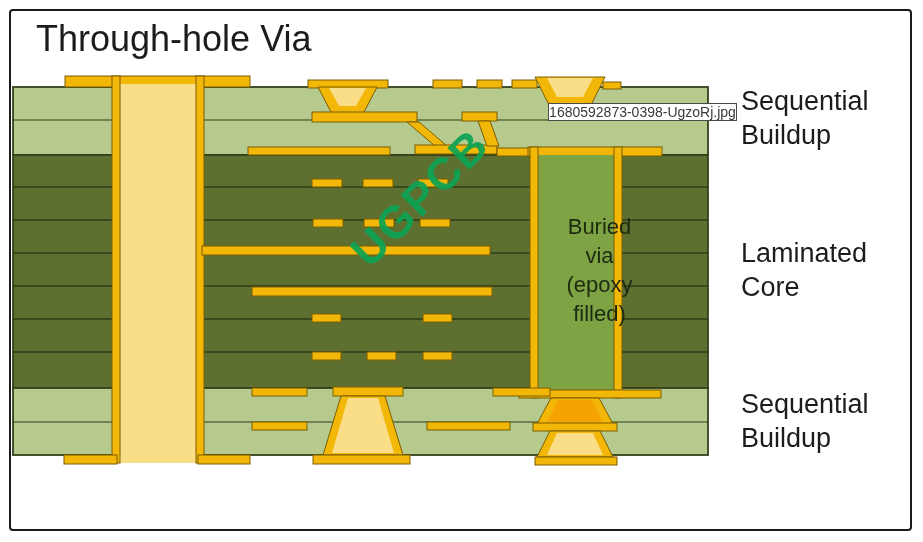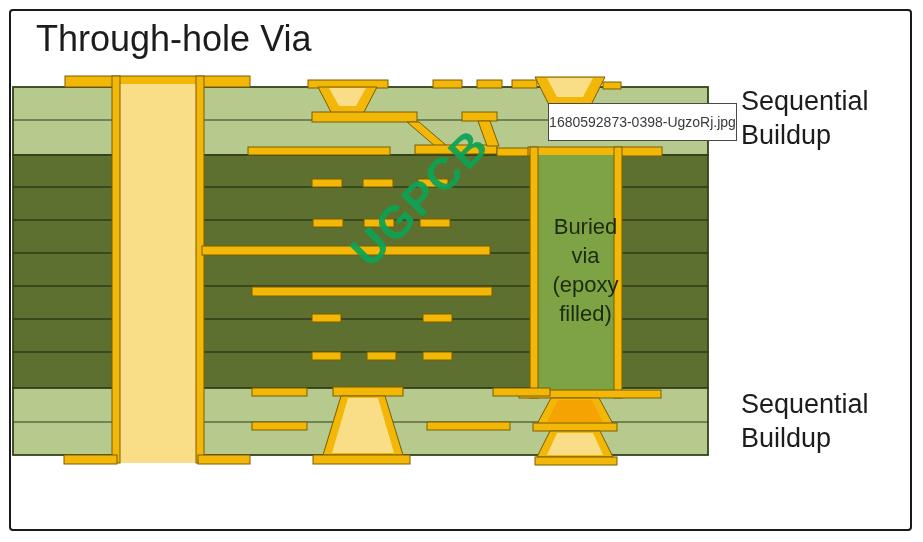--- a/index.html
+++ b/index.html
@@ -30,32 +30,32 @@
   .lbl {
     position:absolute; color:var(--text-dark,#1c1c1c); z-index:2;
     white-space:pre-line; line-height:1.26;
   }
   #title-label   { left:36px;  top:10px;  font-size:36px;margin-top:6px; }
   #seq-top-label { left:741px; top:84px;  font-size:27px; }
   #lam-core-label{ left:741px; top:236px; font-size:27px; }
   #seq-bot-label { left:741px; top:387px; font-size:27px; }
   #blind-label   { left:314px; top:483px; font-size:29px; }
   #buried-label  {
-    left:531px; top:212px; width:109px; font-size:22px; line-height:29px;
+    left:545px; top:212px; width:109px; font-size:22px; line-height:29px;
     text-align:center; color:#1e2a10; z-index:2;
   }
   #watermark {
     position:absolute; left:330px; top:122px; width:180px; height:152px;
     display:flex; align-items:center; justify-content:center;
     transform:rotate(-45deg);
     font-size:45px; font-weight:bold; letter-spacing:2px;
     color:var(--watermark-green,#0da355); opacity:.93; z-index:3;
   }
   #tooltip {
-    position:absolute; left:548px; top:103px; width:189px; height:38px;
+    position:absolute; left:548px; top:103px; width:189px; height:18px;
     background:#fff; border:1px solid var(--tooltip-border,#4a4a4a);
     box-sizing:border-box; z-index:4;
     display:flex; align-items:center; justify-content:center;
     font-size:14px; color:#3a3a3a; white-space:nowrap;
   }
 </style>
 </head>
 <body>
 
 <div id="stage">
@@ -163,20 +163,22 @@
       <rect class="cu" x="533" y="423" width="84" height="8"></rect>
       <polygon class="cu" points="550,431 600,431 613,457 537,457"></polygon>
       <polygon class="pale" points="557,433 593,433 603,455 547,455"></polygon>
       <rect class="cu" x="535" y="457" width="82" height="8"></rect>
     </g>
   </svg>
 
   <div class="lbl" id="title-label">Through-hole Via</div>
   <div class="lbl" id="seq-top-label">Sequential
 Buildup</div>
+  <div class="lbl" id="lam-core-label">Laminated
+Core</div>
   <div class="lbl" id="seq-bot-label">Sequential
 Buildup</div>
   <div class="lbl" id="buried-label">Buried
 via
 (epoxy
 filled)</div>
 
   <div id="watermark">UGPCB</div>
 
   <div id="tooltip">1680592873-0398-UgzoRj.jpg</div>

